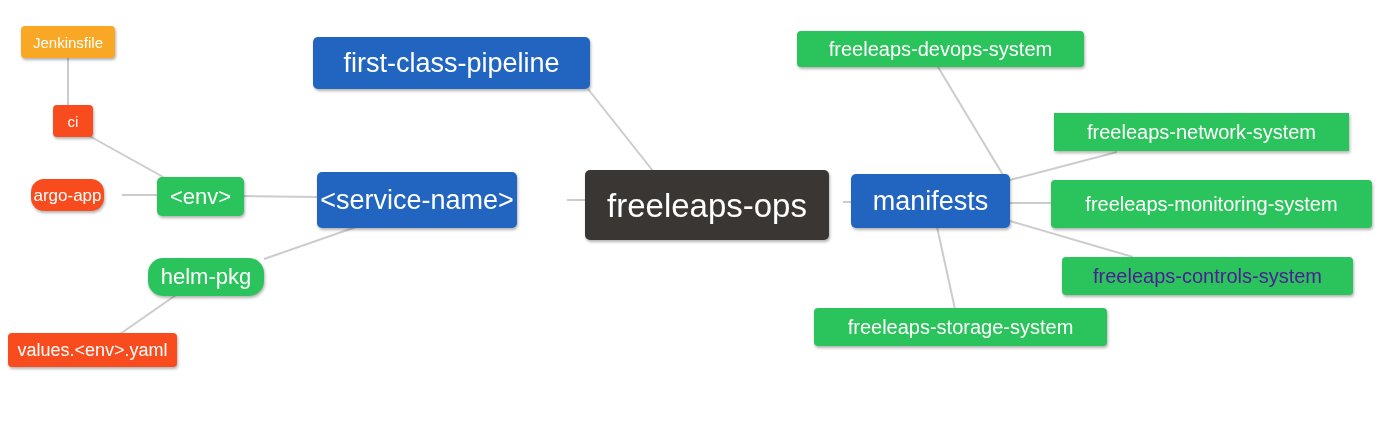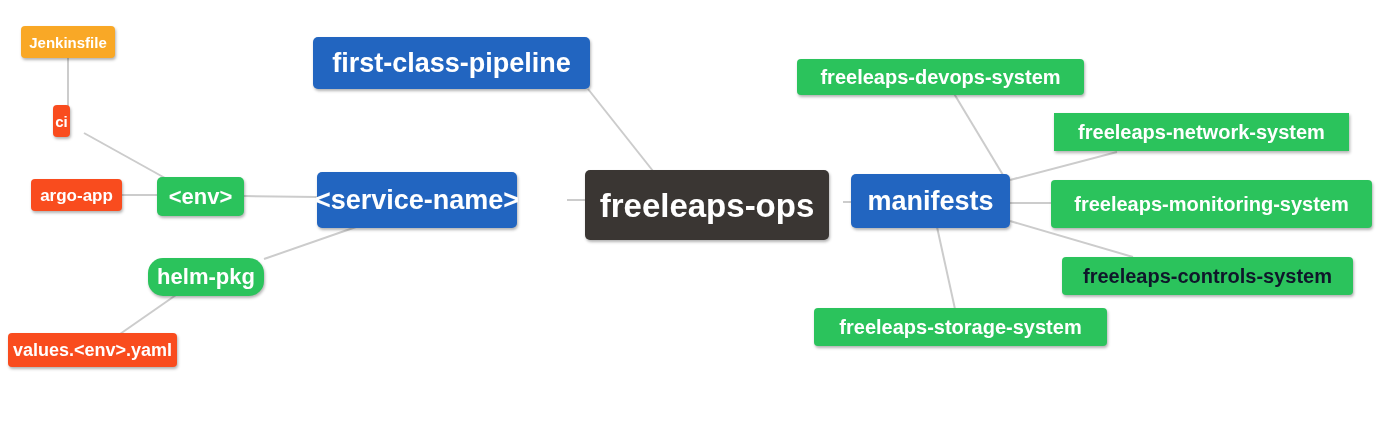--- a/index.html
+++ b/index.html
@@ -7,21 +7,20 @@
     padding: 0;
     background: #FFFFFF;
     font-family: "Liberation Sans", sans-serif;
   }
   #canvas {
     position: relative;
     width: 1390px;
     height: 421px;
     background: #FFFFFF;
     overflow: hidden;
-    font-weight: bold;
   }
   #edges {
     position: absolute;
     left: 0; top: 0;
     width: 1390px; height: 421px;
     z-index: 1;
   }
   #edges line {
     stroke: #CCCCCC;
     stroke-width: 2;
@@ -35,22 +34,22 @@
     justify-content: center;
     color: #FFFFFF;
     white-space: nowrap;
     border-radius: 5px;
     box-shadow: 1px 2px 3px rgba(0,0,0,0.3);
     cursor: default;
     line-height: 1;
   }
   
   #n-jenkinsfile { left: 21px;  top: 26px;  width: 94px;  height: 32px; font-size: 15px; border-radius: 4px; }
-  #n-ci         { left: 53px;  top: 105px; width: 17px;  height: 32px; font-size: 15px; border-radius: 4px; }
-  #n-argo-app   { left: 31px;  top: 179px; width: 91px;  height: 32px; font-size: 17px; border-radius: 4px; }
+  #n-ci         { left: 53px;  top: 105px; width: 40px;  height: 32px; font-size: 15px; border-radius: 4px; }
+  #n-argo-app   { left: 31px;  top: 179px; width: 73px;  height: 32px; font-size: 17px; border-radius: 13px; }
   #n-env        { left: 157px; top: 177px; width: 87px;  height: 39px; font-size: 22px; }
   #n-helm-pkg   { left: 148px; top: 258px; width: 116px; height: 38px; font-size: 22px; }
   #n-values     { left: 8px;   top: 333px; width: 169px; height: 34px; font-size: 18px; border-radius: 4px; }
   #n-fcp        { left: 313px; top: 37px;  width: 277px; height: 52px; font-size: 27px; }
   #n-svc        { left: 317px; top: 172px; width: 200px; height: 56px; font-size: 27px; }
   #n-root       { left: 585px; top: 170px; width: 244px; height: 70px; font-size: 33px; }
   #n-manifests  { left: 851px; top: 174px; width: 159px; height: 54px; font-size: 27px; }
   #n-devops     { left: 797px; top: 31px;  width: 287px; height: 36px; font-size: 20px; border-radius: 4px; }
   #n-network    { left: 1054px; top: 113px; width: 295px; height: 38px; font-size: 20px; border-radius: 0; }
   #n-monitoring { left: 1051px; top: 180px; width: 321px; height: 48px; font-size: 20px; border-radius: 4px; }
@@ -82,19 +81,19 @@
   <div class="node" id="n-jenkinsfile" style="background: rgb(249, 168, 38); color: rgb(255, 255, 255);">Jenkinsfile</div>
   <div class="node" id="n-ci" style="background: rgb(249, 76, 30); color: rgb(255, 255, 255);">ci</div>
   <div class="node" id="n-argo-app" style="background: rgb(249, 76, 30); color: rgb(255, 255, 255);">argo-app</div>
   <div class="node" id="n-env" style="background: rgb(43, 195, 92); color: rgb(255, 255, 255);">&lt;env&gt;</div>
   <div class="node" id="n-helm-pkg" style="background: rgb(43, 195, 92); color: rgb(255, 255, 255); border-radius: 15px;">helm-pkg</div>
   <div class="node" id="n-values" style="background: rgb(249, 76, 30); color: rgb(255, 255, 255);">values.&lt;env&gt;.yaml</div>
   <div class="node" id="n-fcp" style="background: rgb(34, 101, 192); color: rgb(255, 255, 255);">first-class-pipeline</div>
   <div class="node" id="n-svc" style="background: rgb(34, 101, 192); color: rgb(255, 255, 255);">&lt;service-name&gt;</div>
   <div class="node" id="n-root" style="background: rgb(58, 54, 51); color: rgb(255, 255, 255);">freeleaps-ops</div>
   <div class="node" id="n-manifests" style="background: rgb(34, 101, 192); color: rgb(255, 255, 255);">manifests</div>
-  <div class="node" id="n-devops" style="background: rgb(43, 195, 92); color: rgb(255, 255, 255); margin-top: 28px;">freeleaps-devops-system</div>
+  <div class="node" id="n-devops" style="background: rgb(43, 195, 92); color: rgb(255, 255, 255);">freeleaps-devops-system</div>
   <div class="node" id="n-network" style="background: rgb(43, 195, 92); color: rgb(255, 255, 255);">freeleaps-network-system</div>
   <div class="node" id="n-monitoring" style="background: rgb(43, 195, 92); color: rgb(255, 255, 255);">freeleaps-monitoring-system</div>
-  <div class="node" id="n-controls" style="background: rgb(43, 195, 92); color: #0f172a;">freeleaps-controls-system</div>
+  <div class="node" id="n-controls" style="background: rgb(43, 195, 92); color: #4c1d95;">freeleaps-controls-system</div>
   <div class="node" id="n-storage" style="background: rgb(43, 195, 92); color: rgb(255, 255, 255);">freeleaps-storage-system</div>
 
 </div>
 
 </body></html>

